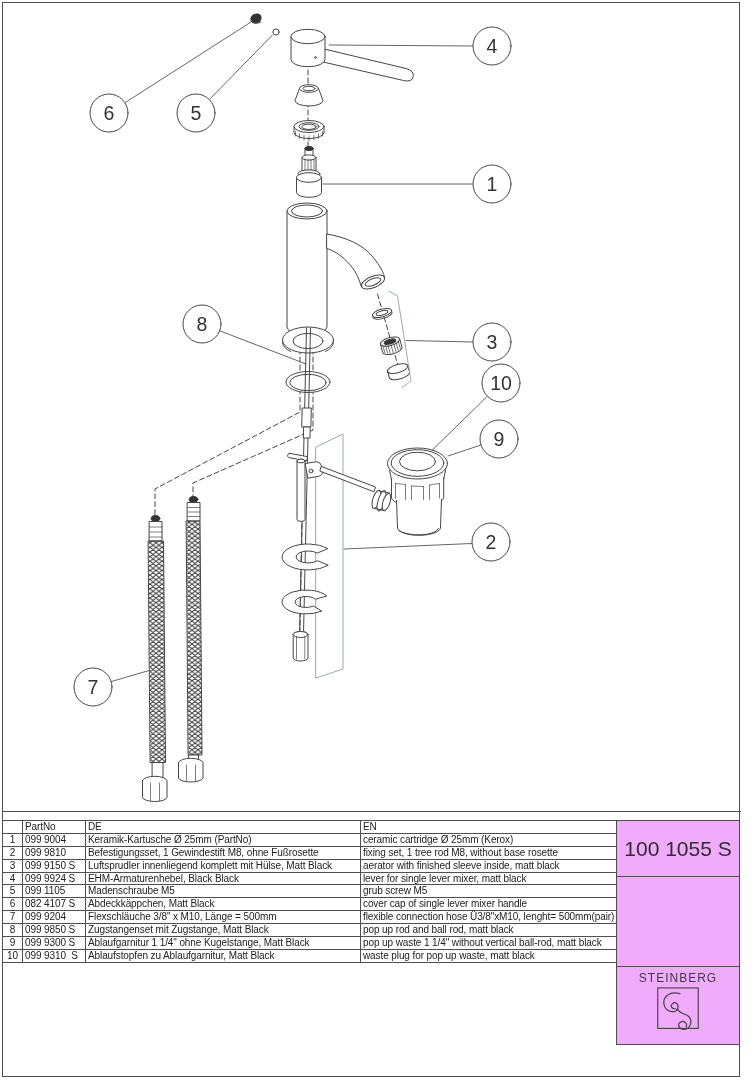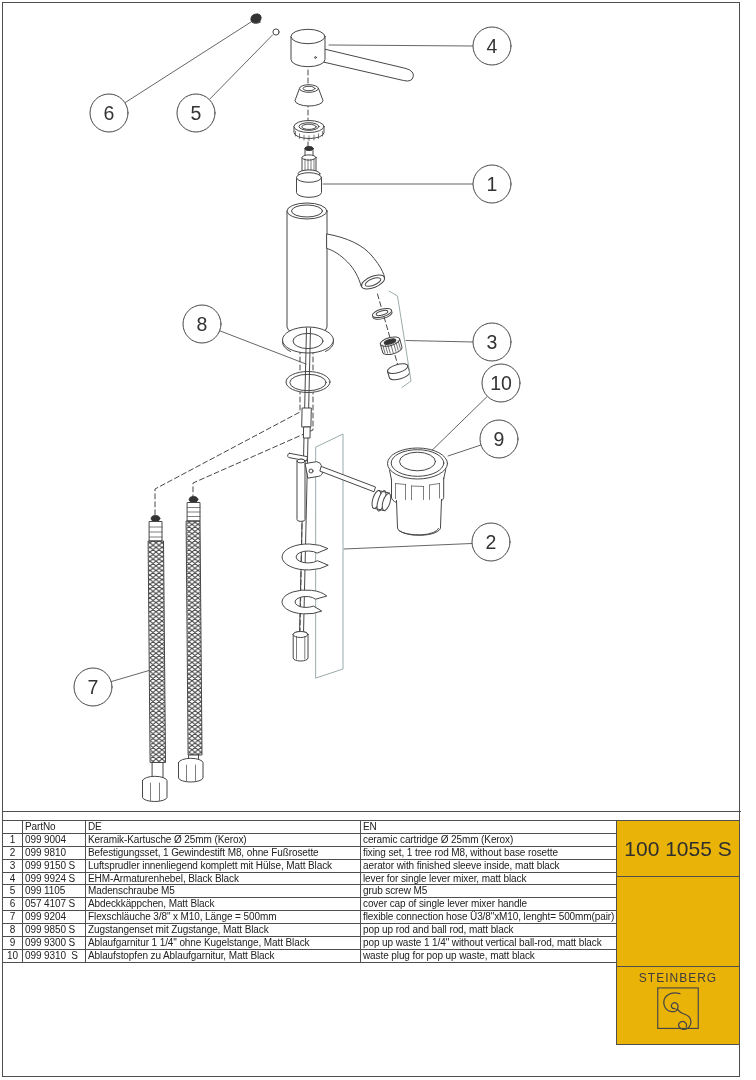--- a/index.html
+++ b/index.html
@@ -28,21 +28,21 @@
   table.parts th,table.parts td{border:1px solid #4f4f4f;height:11.9px;
       padding:0 2px;font-weight:normal;text-align:left;overflow:hidden;
       white-space:nowrap;color:#222;letter-spacing:-0.1px;}
   .c-no{width:19px;text-align:center !important;padding:0 !important;}
   .c-part{width:58px;white-space:pre !important;}
   .c-de{width:270px;margin-top:10px;}
   .c-en{width:268px;}
 
   .infocol{position:absolute;left:614px;top:8px;width:124px;}
   .infocol .cell{box-sizing:border-box;border:1.3px solid #4f4f4f;margin-top:-1.3px;
-      display:flex;align-items:center;justify-content:center;background:#eab308;}
+      display:flex;align-items:center;justify-content:center;background:#f0abfc;}
   .infocol .cell:first-child{margin-top:0;}
   .cell.code{height:57px;font-size:21px;color:#2e2e2e;}
   .cell.date{height:31px;font-size:17px;color:#2e2e2e;}
   .cell.blank{height:92px;}
   .cell.brand{height:79px;flex-direction:column;justify-content:flex-start;
       padding-top:4px;overflow:hidden;}
   .brandname{font-size:12px;letter-spacing:1px;color:#3d3d3d;}
   svg.logo{display:block;margin-top:1px;}
 </style>
 </head>
@@ -259,21 +259,21 @@
           <th class="c-no"></th>
           <th class="c-part">PartNo</th>
           <th class="c-de">DE</th>
           <th class="c-en">EN</th>
         </tr>
       </thead>
       <tbody>
         <tr>
           <td class="c-no">1</td>
           <td class="c-part">099 9004</td>
-          <td class="c-de">Keramik-Kartusche Ø 25mm (Kerox)</td>
+          <td class="c-de">Keramik-Kartusche Ø 25mm (PartNo)</td>
           <td class="c-en">ceramic cartridge Ø 25mm (Kerox)</td>
         </tr>
         <tr>
           <td class="c-no">2</td>
           <td class="c-part">099 9810</td>
           <td class="c-de">Befestigungsset, 1 Gewindestift M8, ohne Fußrosette</td>
           <td class="c-en">fixing set, 1 tree rod M8, without base rosette</td>
         </tr>
         <tr>
           <td class="c-no">3</td>
@@ -288,21 +288,21 @@
           <td class="c-en">lever for single lever mixer, matt black</td>
         </tr>
         <tr>
           <td class="c-no">5</td>
           <td class="c-part">099 1105</td>
           <td class="c-de">Madenschraube M5</td>
           <td class="c-en">grub screw M5</td>
         </tr>
         <tr>
           <td class="c-no">6</td>
-          <td class="c-part">057 4107 S</td>
+          <td class="c-part">082 4107 S</td>
           <td class="c-de">Abdeckkäppchen, Matt Black</td>
           <td class="c-en">cover cap of single lever mixer handle</td>
         </tr>
         <tr>
           <td class="c-no">7</td>
           <td class="c-part">099 9204</td>
           <td class="c-de">Flexschläuche 3/8" x M10, Länge = 500mm</td>
           <td class="c-en">flexible connection hose Ü3/8"xM10, lenght= 500mm(pair)</td>
         </tr>
         <tr>

